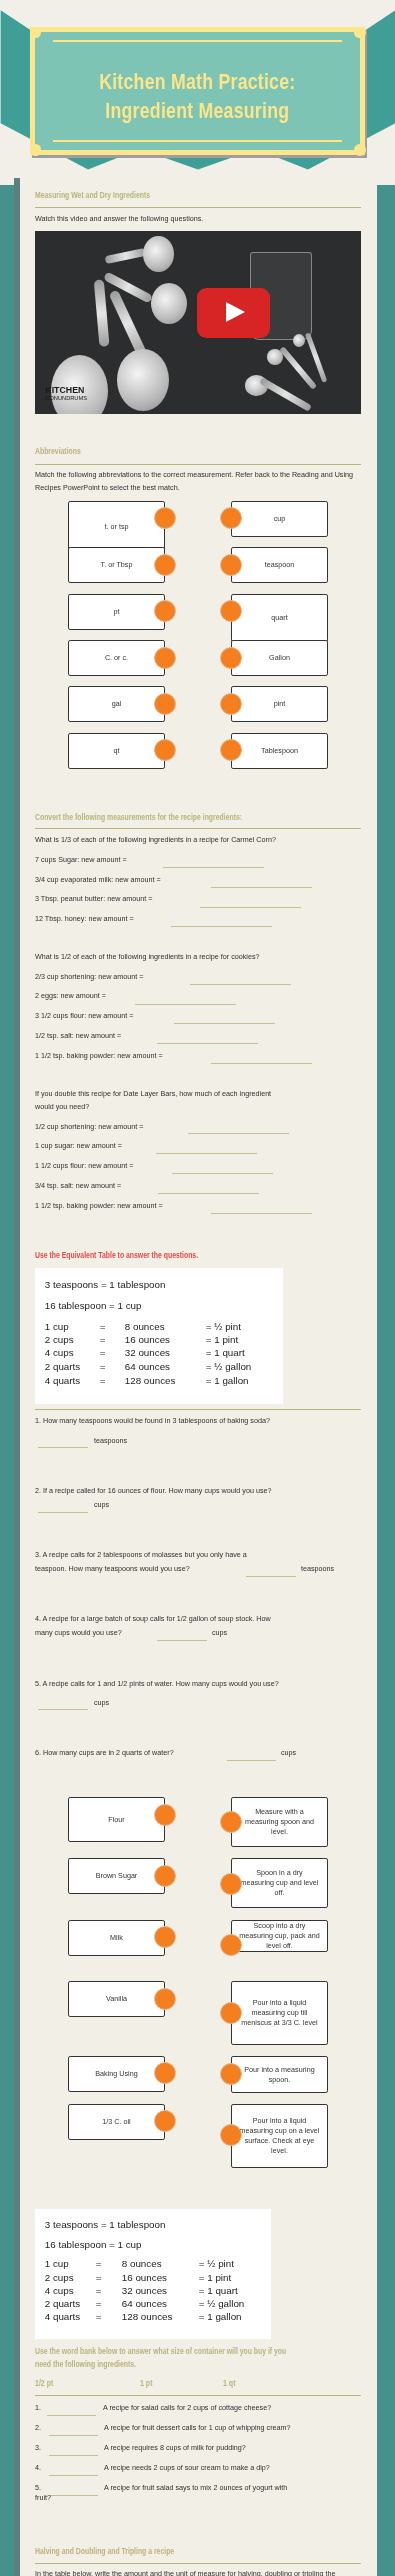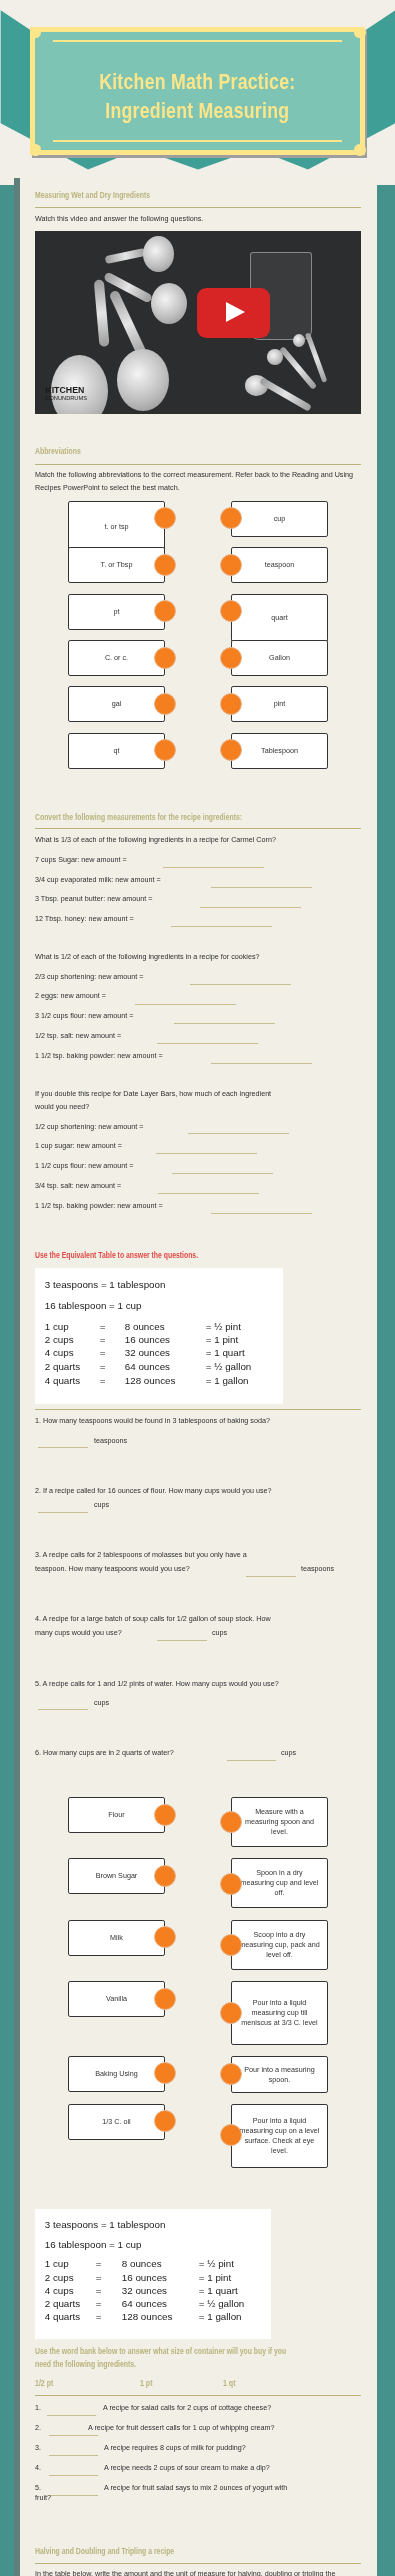--- a/index.html
+++ b/index.html
@@ -306,30 +306,30 @@
 <div class="txt" style="left:212px;top:1628px">cups</div>
 
 <div class="txt" style="top:1679px">5. A recipe calls for 1 and 1/2 pints of water. How many cups would you use?</div>
 <div class="blank" style="left:38px;top:1709px;width:50px"></div>
 <div class="txt" style="left:94px;top:1698px">cups</div>
 
 <div class="txt" style="top:1748px">6. How many cups are in 2 quarts of water?</div>
 <div class="blank" style="left:227px;top:1760px;width:49px"></div>
 <div class="txt" style="left:281px;top:1748px">cups</div>
 
-<div class="mbox" style="left:68px;top:1797px;width:97px;height:36px">Flour</div>
+<div class="mbox" style="left:68px;top:1797px;width:97px;height:45px">Flour</div>
 <div class="mbox" style="left:68px;top:1858px;width:97px;height:36px">Brown Sugar</div>
 <div class="mbox" style="left:68px;top:1920px;width:97px;height:36px">Milk</div>
 <div class="mbox" style="left:68px;top:1981px;width:97px;height:36px">Vanilla</div>
 <div class="mbox" style="left:68px;top:2056px;width:97px;height:36px">Baking Using</div>
 <div class="mbox" style="left:68px;top:2104px;width:97px;height:36px">1/3 C. oil</div>
 
 <div class="mbox" style="left:231px;top:1797px;width:97px;height:50px">Measure with a measuring spoon and level.</div>
 <div class="mbox" style="left:231px;top:1858px;width:97px;height:50px">Spoon in a dry measuring cup and level off.</div>
-<div class="mbox" style="left:231px;top:1920px;width:97px;height:50px">Scoop into a dry measuring cup, pack and level off.</div>
+<div class="mbox" style="left:231px;top:1920px;width:97px;height:32px">Scoop into a dry measuring cup, pack and level off.</div>
 <div class="mbox" style="left:231px;top:1981px;width:97px;height:64px">Pour into a liquid measuring cup till meniscus at 3/3 C. level</div>
 <div class="mbox" style="left:231px;top:2056px;width:97px;height:37px">Pour into a measuring spoon.</div>
 <div class="mbox" style="left:231px;top:2104px;width:97px;height:64px">Pour into a liquid measuring cup on a level surface. Check at eye level.</div>
 
 <div class="dot" style="left:154px;top:1804px"></div>
 <div class="dot" style="left:154px;top:1865px"></div>
 <div class="dot" style="left:154px;top:1926px"></div>
 <div class="dot" style="left:154px;top:1988px"></div>
 <div class="dot" style="left:154px;top:2062px"></div>
 <div class="dot" style="left:154px;top:2110px"></div>
@@ -381,21 +381,21 @@
 <div class="wb" style="left:140px;top:2378px">1 pt</div>
 <div class="wb" style="left:223px;top:2378px">1 qt</div>
 <div class="rule" style="top:2395px"></div>
 
 <div class="txt" style="top:2403px">1.</div>
 <div class="blank" style="left:47px;top:2415px;width:49px"></div>
 <div class="txt" style="left:103px;top:2403px">A recipe for salad calls for 2 cups of cottage cheese?</div>
 
 <div class="txt" style="top:2423px">2.</div>
 <div class="blank" style="left:49px;top:2435px;width:49px"></div>
-<div class="txt" style="left:88px;top:2423px">A recipe for fruit dessert calls for 1 cup of whipping cream?</div>
+<div class="txt" style="left:104px;top:2423px">A recipe for fruit dessert calls for 1 cup of whipping cream?</div>
 
 <div class="txt" style="top:2443px">3.</div>
 <div class="blank" style="left:49px;top:2455px;width:49px"></div>
 <div class="txt" style="left:104px;top:2443px">A recipe requires 8 cups of milk for pudding?</div>
 
 <div class="txt" style="top:2463px">4.</div>
 <div class="blank" style="left:49px;top:2475px;width:49px"></div>
 <div class="txt" style="left:104px;top:2463px">A recipe needs 2 cups of sour cream to make a dip?</div>
 
 <div class="txt" style="top:2483px">5.</div>

